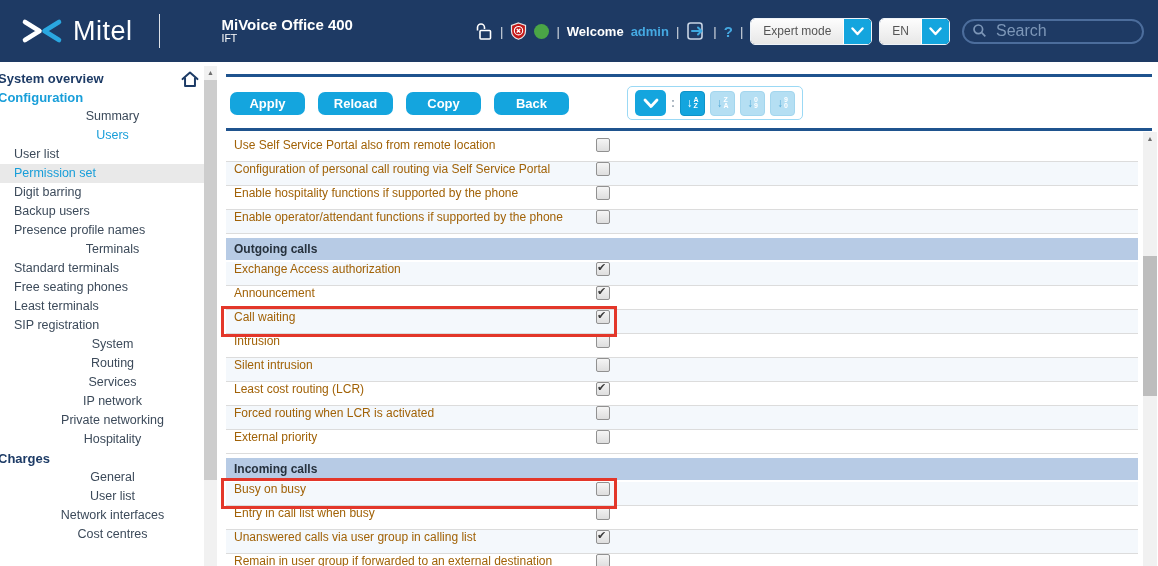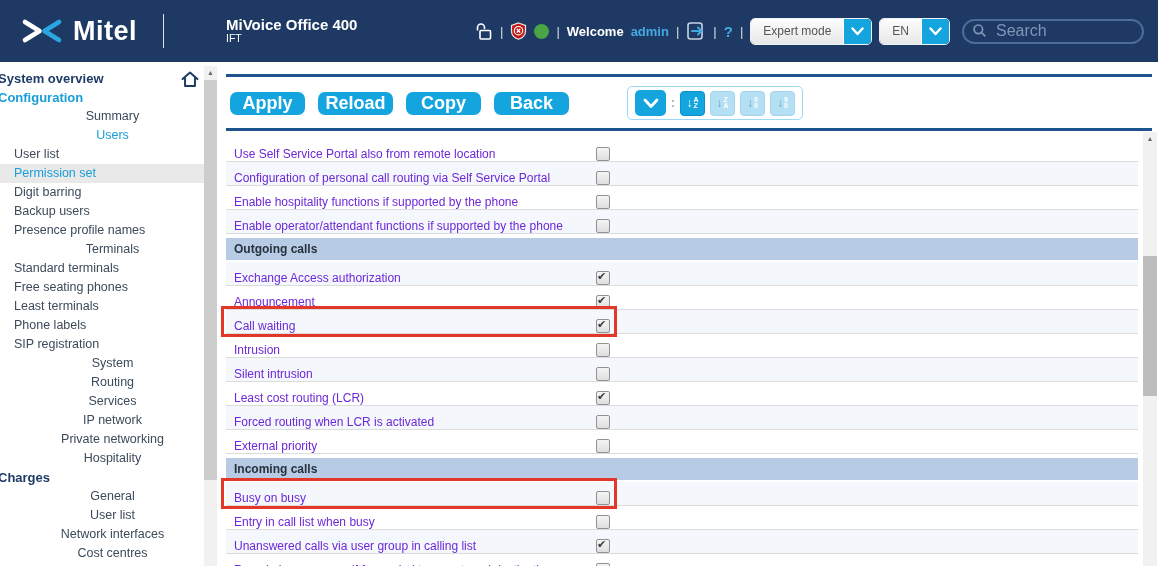--- a/index.html
+++ b/index.html
@@ -3,21 +3,21 @@
 <meta charset="utf-8">
 <style>
   html,body{margin:0;padding:0;background:#cfcfcf;}
   .app{width:1158px;height:566px;position:relative;overflow:hidden;background:#fff;
        font-family:"Liberation Sans",sans-serif;}
 
   
   .hdr{height:62px;background:#1e3a64;display:flex;align-items:center;
        padding:0 14px 0 20px;box-sizing:border-box;}
   .brand{display:flex;align-items:center;gap:9px;}
-  .brand-name{color:#fff;font-size:27px;font-weight:bold;letter-spacing:.5px;}
+  .brand-name{color:#fff;font-size:27px;font-weight:normal;letter-spacing:.5px;}
   .vdiv{width:1px;height:34px;background:rgba(255,255,255,.85);margin:0 26px;}
   .prod{color:#fff;line-height:1.08;margin-left:36px;}
   .prod-name{font-size:15px;font-weight:bold;}
   .prod-sub{font-size:10.5px;}
   .hdr-right{margin-left:auto;display:flex;align-items:center;gap:7px;}
   .sep{color:rgba(255,255,255,.8);font-size:13px;}
   .welcome{color:#fff;font-size:13px;font-weight:bold;}
   .username{color:#45a9e2;font-size:13px;font-weight:bold;}
   .help{color:#45a9e2;font-size:15px;font-weight:bold;cursor:pointer;}
   .icon-btn{display:flex;align-items:center;cursor:pointer;}
@@ -54,38 +54,38 @@
   .scroll-up{height:13px;display:flex;align-items:center;justify-content:center;
              font-size:7px;color:#6e6e6e;cursor:pointer;}
   .side-thumb{position:absolute;top:14px;left:0;width:13px;height:400px;background:#cdcdcd;cursor:pointer;}
 
   
   .content{flex:1;position:relative;padding-left:4px;box-sizing:border-box;overflow:hidden;}
   .hrule{height:3px;background:#1f538e;margin:0 6px 0 2px;}
   .hrule.first{margin-top:12px;}
   .toolbar{display:flex;align-items:center;padding:9px 0 8px 6px;}
   .tbtn{width:75px;height:23px;border:none;border-radius:7px;background:#14a5de;color:#fff;
-        font-weight:bold;font-size:18px;margin-right:13px;cursor:pointer;font-family:inherit;}
+        font-weight:bold;font-size:13px;margin-right:13px;cursor:pointer;font-family:inherit;}
   .sort-group{margin-left:45px;display:flex;align-items:center;gap:5px;border:1px solid #9bd9f5;
               border-radius:5px;padding:3px 7px;background:#fff;}
   .sg-chevron{width:31px;height:26px;background:#14a5de;border-radius:5px;display:flex;
               align-items:center;justify-content:center;cursor:pointer;}
   .sg-colon{color:#9aa7b4;font-weight:bold;font-size:12px;}
   .sort-opt{width:25px;height:25px;border-radius:4px;display:flex;align-items:center;
             justify-content:center;gap:1px;cursor:pointer;box-sizing:border-box;}
   .sort-opt.active{background:#14a5de;border:1px solid #0d93c8;}
   .sort-opt.inactive{background:#b5dff3;border:1px solid #a3d6ee;}
   .so-arrow{font-size:12px;font-weight:bold;color:#fff;}
   .sort-opt.inactive .so-arrow{color:#58abd8;}
   .so-letters{display:flex;flex-direction:column;font-size:7px;font-weight:bold;color:#fff;
               line-height:6.5px;}
 
   .table{margin:7px 20px 0 2px;}
-  .t-row{height:23px;display:flex;align-items:flex-end;border-bottom:1px solid #dcdcdc;
-         padding-left:8px;position:relative;background:#fff;font-size:12px;color:#6d28d9;}
+  .t-row{height:23px;display:flex;align-items:flex-start;border-bottom:1px solid #dcdcdc;
+         padding-left:8px;position:relative;background:#fff;font-size:12px;color:#a16207;}
   .t-row.tint{background:#f4f8fc;}
   .t-label{width:362px;flex:none;white-space:nowrap;overflow:hidden;}
   .checkbox{width:12px;height:12px;border:1px solid #919191;border-radius:2px;
             background:linear-gradient(#f5f5f5,#dedede);position:relative;cursor:pointer;flex:none;}
   .checkbox.checked::after{content:"\2714";position:absolute;left:0;top:-2px;font-size:11px;
             color:#3c3c3c;}
   .t-section{height:22px;line-height:22px;background:#b7cbe5;font-size:12px;font-weight:bold;
              color:#26313d;padding-left:8px;margin:4px 0 2px;}
   .highlight-box{position:absolute;left:-5px;top:-4px;bottom:-4px;width:396px;
                  border:3px solid #e3372a;box-sizing:border-box;z-index:5;pointer-events:none;}
@@ -180,21 +180,20 @@
           <div class="nav-item lvl1 st-link">Users</div>
           <div class="nav-item lvl2">User list</div>
           <div class="nav-item lvl2 st-selected">Permission set</div>
           <div class="nav-item lvl2">Digit barring</div>
           <div class="nav-item lvl2">Backup users</div>
           <div class="nav-item lvl2">Presence profile names</div>
           <div class="nav-item lvl1">Terminals</div>
           <div class="nav-item lvl2">Standard terminals</div>
           <div class="nav-item lvl2">Free seating phones</div>
           <div class="nav-item lvl2">Least terminals</div>
-          <div class="nav-item lvl2">Phone labels</div>
           <div class="nav-item lvl2">SIP registration</div>
           <div class="nav-item lvl1">System</div>
           <div class="nav-item lvl1">Routing</div>
           <div class="nav-item lvl1">Services</div>
           <div class="nav-item lvl1">IP network</div>
           <div class="nav-item lvl1">Private networking</div>
           <div class="nav-item lvl1">Hospitality</div>
           <div class="nav-item lvl0 st-bold">Charges</div>
           <div class="nav-item lvl1">General</div>
           <div class="nav-item lvl1">User list</div>

